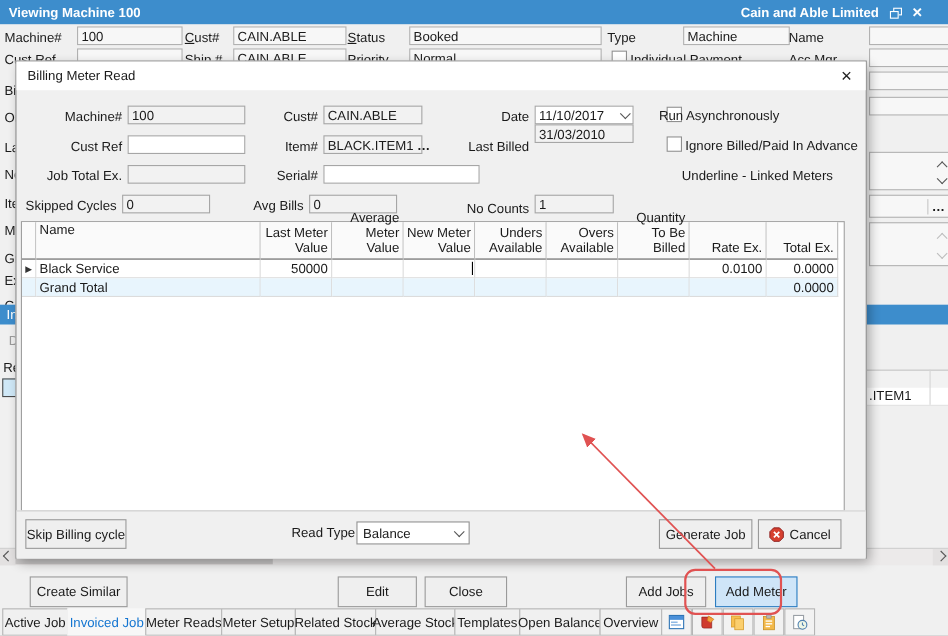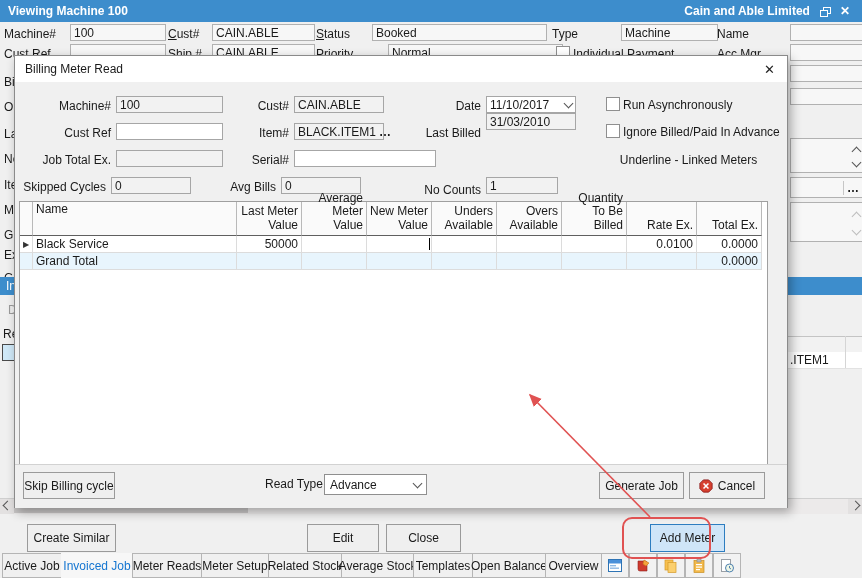--- a/index.html
+++ b/index.html
@@ -3,21 +3,21 @@
 <meta charset="utf-8">
 <style>
   html,body{margin:0;padding:0;background:#d7d7d7;}
   .screen{position:relative;width:862px;height:578px;background:#f0f0f0;overflow:hidden;
           font-family:"Liberation Sans",sans-serif;font-size:12px;color:#1a1a1a;
           outline:1px solid #8c8c8c;}
   
   .titlebar{position:absolute;left:0;top:0;width:862px;height:22px;background:#3d8dcc;
             display:flex;align-items:center;color:#fff;font-weight:bold;}
   .titlebar .ttl{padding-left:8px;}
-  .titlebar .right{margin-left:auto;display:flex;align-items:center;gap:10px;padding-right:12px;text-align:center;}
+  .titlebar .right{margin-left:auto;display:flex;align-items:center;gap:10px;padding-right:23px;text-align:center;}
   .restore{width:10px;height:9px;position:relative;}
   .restore:before{content:"";position:absolute;left:3px;top:0;width:6px;height:5px;border:1px solid #fff;}
   .restore:after{content:"";position:absolute;left:0;top:3px;width:6px;height:5px;border:1px solid #fff;background:#3d8dcc;}
   .closex{font-weight:bold;font-size:12px;}
   
   .lbl{position:absolute;white-space:nowrap;}
   .fld{position:absolute;height:15px;border:1px solid #b1b1b1;background:#f7f7f7;
        padding:0 3px;display:flex;align-items:center;white-space:nowrap;overflow:hidden;}
   .mnem{display:inline-block;}
   .mnem::first-letter{text-decoration:underline;}
@@ -110,21 +110,21 @@
   <span class="lbl" style="left:552px;top:27px;">Type</span>
   <span class="fld" style="left:621px;top:24px;width:89px;">Machine</span>
   <span class="lbl" style="left:717px;top:27px;">Name</span>
   <span class="fld" style="left:790px;top:24px;width:66px;"></span>
 
   <span class="lbl" style="left:4px;top:47px;">Cust Ref</span>
   <span class="fld" style="left:70px;top:44px;width:88px;"></span>
   <span class="lbl" style="left:168px;top:47px;">Ship #</span>
   <span class="fld" style="left:212px;top:44px;width:95px;">CAIN.ABLE</span>
   <span class="lbl" style="left:316px;top:47px;">Priority</span>
-  <span class="fld" style="left:372px;top:44px;width:167px;margin-left:16px;">Normal</span>
+  <span class="fld" style="left:372px;top:44px;width:167px;">Normal</span>
   <span class="cb" style="left:556px;top:46px;"></span>
   <span class="lbl" style="left:573px;top:47px;">Individual Payment</span>
   <span class="lbl" style="left:717px;top:47px;">Acc Mgr</span>
   <span class="fld" style="left:790px;top:44px;width:66px;"></span>
 
   <span class="lbl" style="left:4px;top:75px;">Bille</span>
   <span class="lbl" style="left:4px;top:100px;">On</span>
   <span class="lbl" style="left:4px;top:127px;">Las</span>
   <span class="lbl" style="left:4px;top:152px;">Ne:</span>
   <span class="lbl" style="left:4px;top:178px;">Ite</span>
@@ -170,20 +170,21 @@
       </span>
     <span class="hs-thumb"></span>
     <span class="hs-arrow" style="left:848px;">
         <i class="chev right"></i>
       </span>
   </div>
 
   <div class="btn" style="left:5px;top:524px;width:87px;">Create Similar</div>
   <div class="btn" style="left:285px;top:524px;width:70px;">Edit</div>
   <div class="btn" style="left:364px;top:524px;width:73px;">Close</div>
+  <div class="btn" style="left:547px;top:524px;width:71px;">Add Jobs</div>
   <div class="btn addmeter" style="left:628px;top:524px;width:73px;">Add Meter</div>
 
   <div class="tab" style="left:2px;width:58px;">Active Job</div>
   <div class="tab sel" style="left:61px;width:70px;">Invoiced Job</div>
   <div class="tab" style="left:132px;width:68px;">Meter Reads</div>
   <div class="tab" style="left:201px;width:66px;">Meter Setup</div>
   <div class="tab" style="left:268px;width:72px;">Related Stock</div>
   <div class="tab" style="left:341px;width:71px;">Average Stock</div>
   <div class="tab" style="left:413px;width:58px;">Templates</div>
   <div class="tab" style="left:472px;width:72px;">Open Balance</div>
@@ -235,21 +236,21 @@
     <span class="dlbl" style="left:16px;top:43px;width:80px;">Machine#</span>
     <span class="dfld" style="left:101px;top:40px;width:107px;">100</span>
     <span class="dlbl" style="left:214px;top:43px;width:60px;">Cust#</span>
     <span class="dfld" style="left:279px;top:40px;width:90px;">CAIN.ABLE</span>
     <span class="dlbl" style="left:406px;top:43px;width:60px;">Date</span>
     <span class="dfld white" style="left:471px;top:40px;width:90px;">
       <span>11/10/2017</span>
       <i class="chev dd-chev"></i>
     </span>
     <span class="cb" style="left:591px;top:41px;"></span>
-    <span class="lbl" style="left:608px;top:42px;">Run Asynchronously</span>
+    <span class="lbl" style="left:584px;top:42px;">Run Asynchronously</span>
 
     <span class="dlbl" style="left:16px;top:70px;width:80px;">Cust Ref</span>
     <span class="dfld white" style="left:101px;top:67px;width:107px;"></span>
     <span class="dlbl" style="left:214px;top:70px;width:60px;">Item#</span>
     <span class="dfld" style="left:279px;top:67px;width:90px;">
       <span>BLACK.ITEM1</span>
       <span class="ell-btn" style="border-left:none;">…</span>
     </span>
     <span class="dlbl" style="left:406px;top:70px;width:60px;">Last Billed</span>
     <span class="dfld" style="left:471px;top:57px;width:90px;">31/03/2010</span>
@@ -308,21 +309,21 @@
         <div class="td"></div>
         <div class="td"></div>
         <div class="td">0.0000</div>
       </div>
     </div>
 
     <div class="dlg-footer">
       <div class="dbtn" style="left:8px;width:90px;">Skip Billing cycle</div>
       <span class="lbl" style="left:250px;top:12px;">Read Type</span>
       <div class="combo" style="left:309px;width:103px;">
-        <span>Advance</span>
+        <span>Balance</span>
         <i class="chev dd-chev"></i>
       </div>
       <div class="dbtn" style="left:584px;width:83px;">Generate Job</div>
       <div class="dbtn" style="left:674px;width:74px;">
         <svg class="cancel-ico" viewBox="0 0 16 16">
           <polygon points="5,1 11,1 15,5 15,11 11,15 5,15 1,11 1,5" fill="#d6402f" stroke="#8e1f1f" stroke-width="1"></polygon>
           <path d="M5.2 5.2 L10.8 10.8 M10.8 5.2 L5.2 10.8" stroke="#fff" stroke-width="1.8"></path>
         </svg>
         <span>Cancel</span>
       </div>

